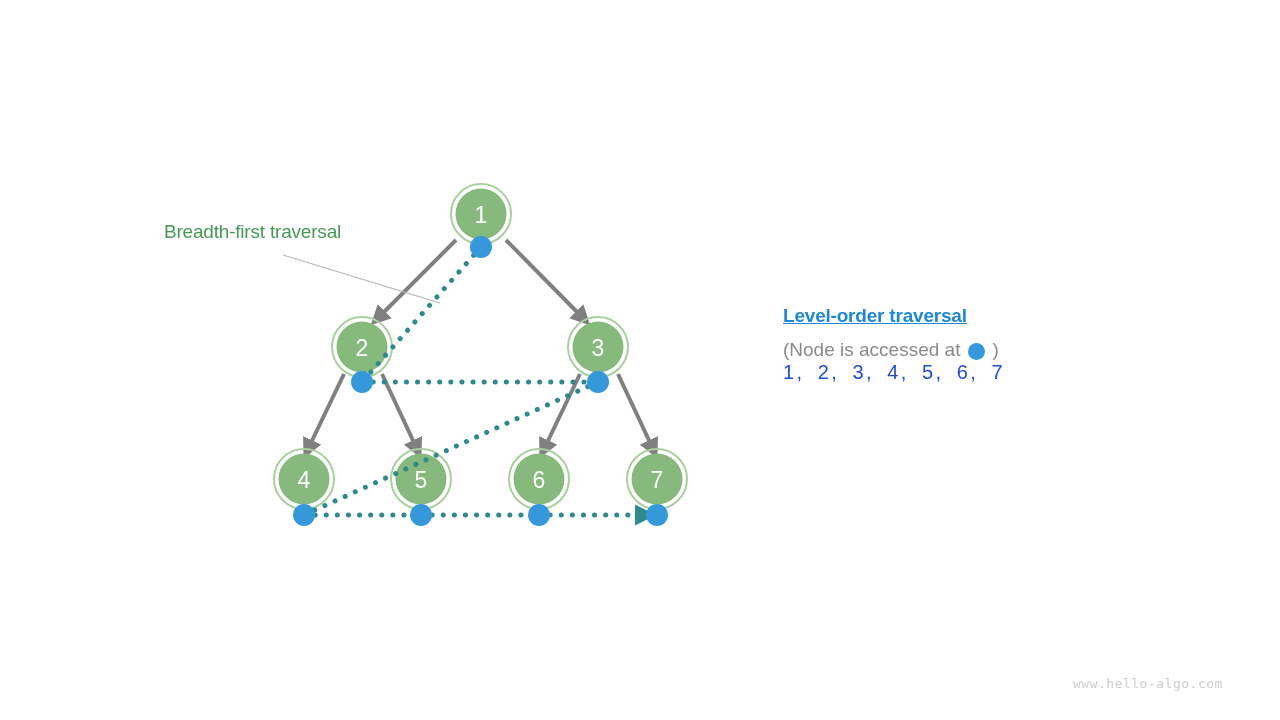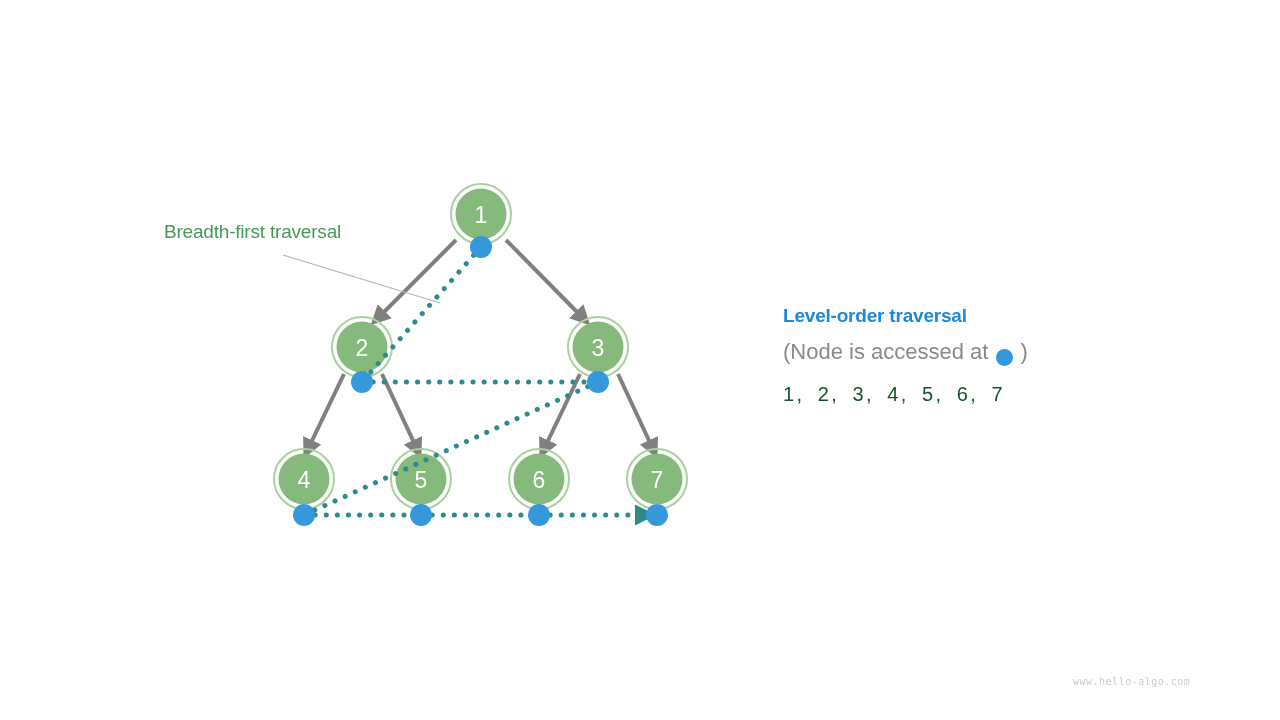--- a/index.html
+++ b/index.html
@@ -41,53 +41,54 @@
     left: 783px;
     top: 305px;
     width: 420px;
   }
   .legend-title {
     font-size: 19px;
     font-weight: bold;
     color: #1e88d8;
     letter-spacing: -0.2px;
     white-space: nowrap;
+    text-decoration: underline;
   }
   .legend-sub {
     margin-top: 12px;
-    font-size: 22px;
+    font-size: 19px;
     color: #8a8a8a;
     white-space: nowrap;
     display: flex;
-    align-items: flex-end;
+    align-items: center;
   }
   .legend-dot {
     display: inline-block;
     width: 17px;
     height: 17px;
     border-radius: 50%;
     background: #3498db;
     margin: 0 7px 0 8px;
     position: relative;
     top: 1px;
   }
   .legend-seq {
-    margin-top: 18px;
+    margin-top: 0;
     font-size: 20px;
-    color: #14532d;
+    color: #1d4ed8;
     letter-spacing: 2.5px;
     word-spacing: 5px;
     white-space: nowrap;
   }
   .watermark {
     position: absolute;
     left: 1073px;
     top: 676px;
     font-family: "DejaVu Sans Mono", "Liberation Mono", monospace;
-    font-size: 10px;
+    font-size: 13px;
     color: #cccccc;
     letter-spacing: 0.5px;
     white-space: nowrap;
   }
   .node-num {
     fill: #ffffff;
     font-family: "Liberation Sans", sans-serif;
     font-size: 23px;
     text-anchor: middle;
     dominant-baseline: central;

